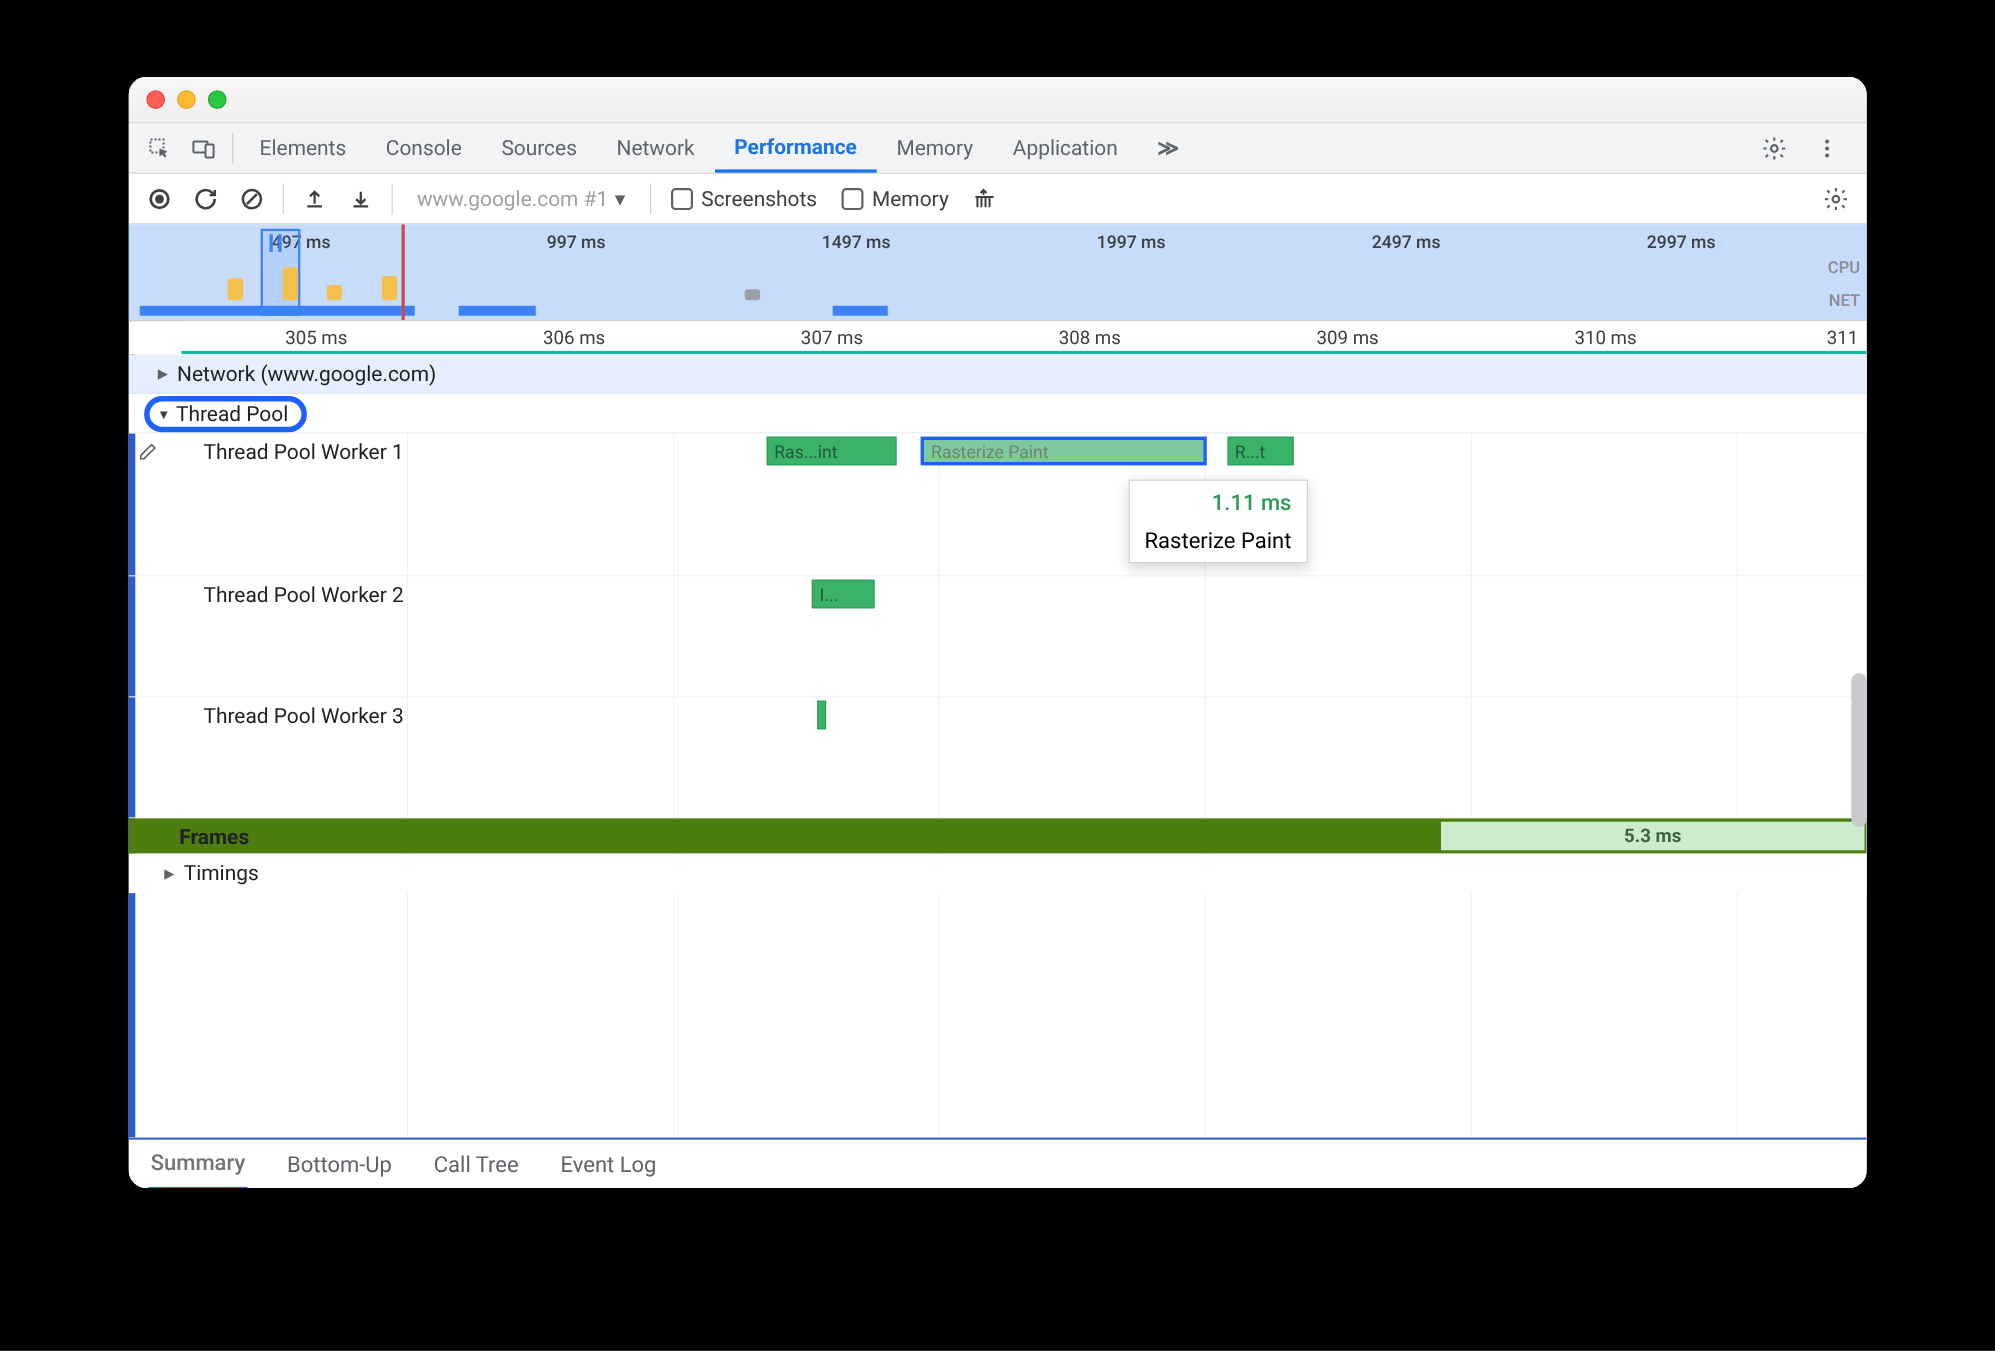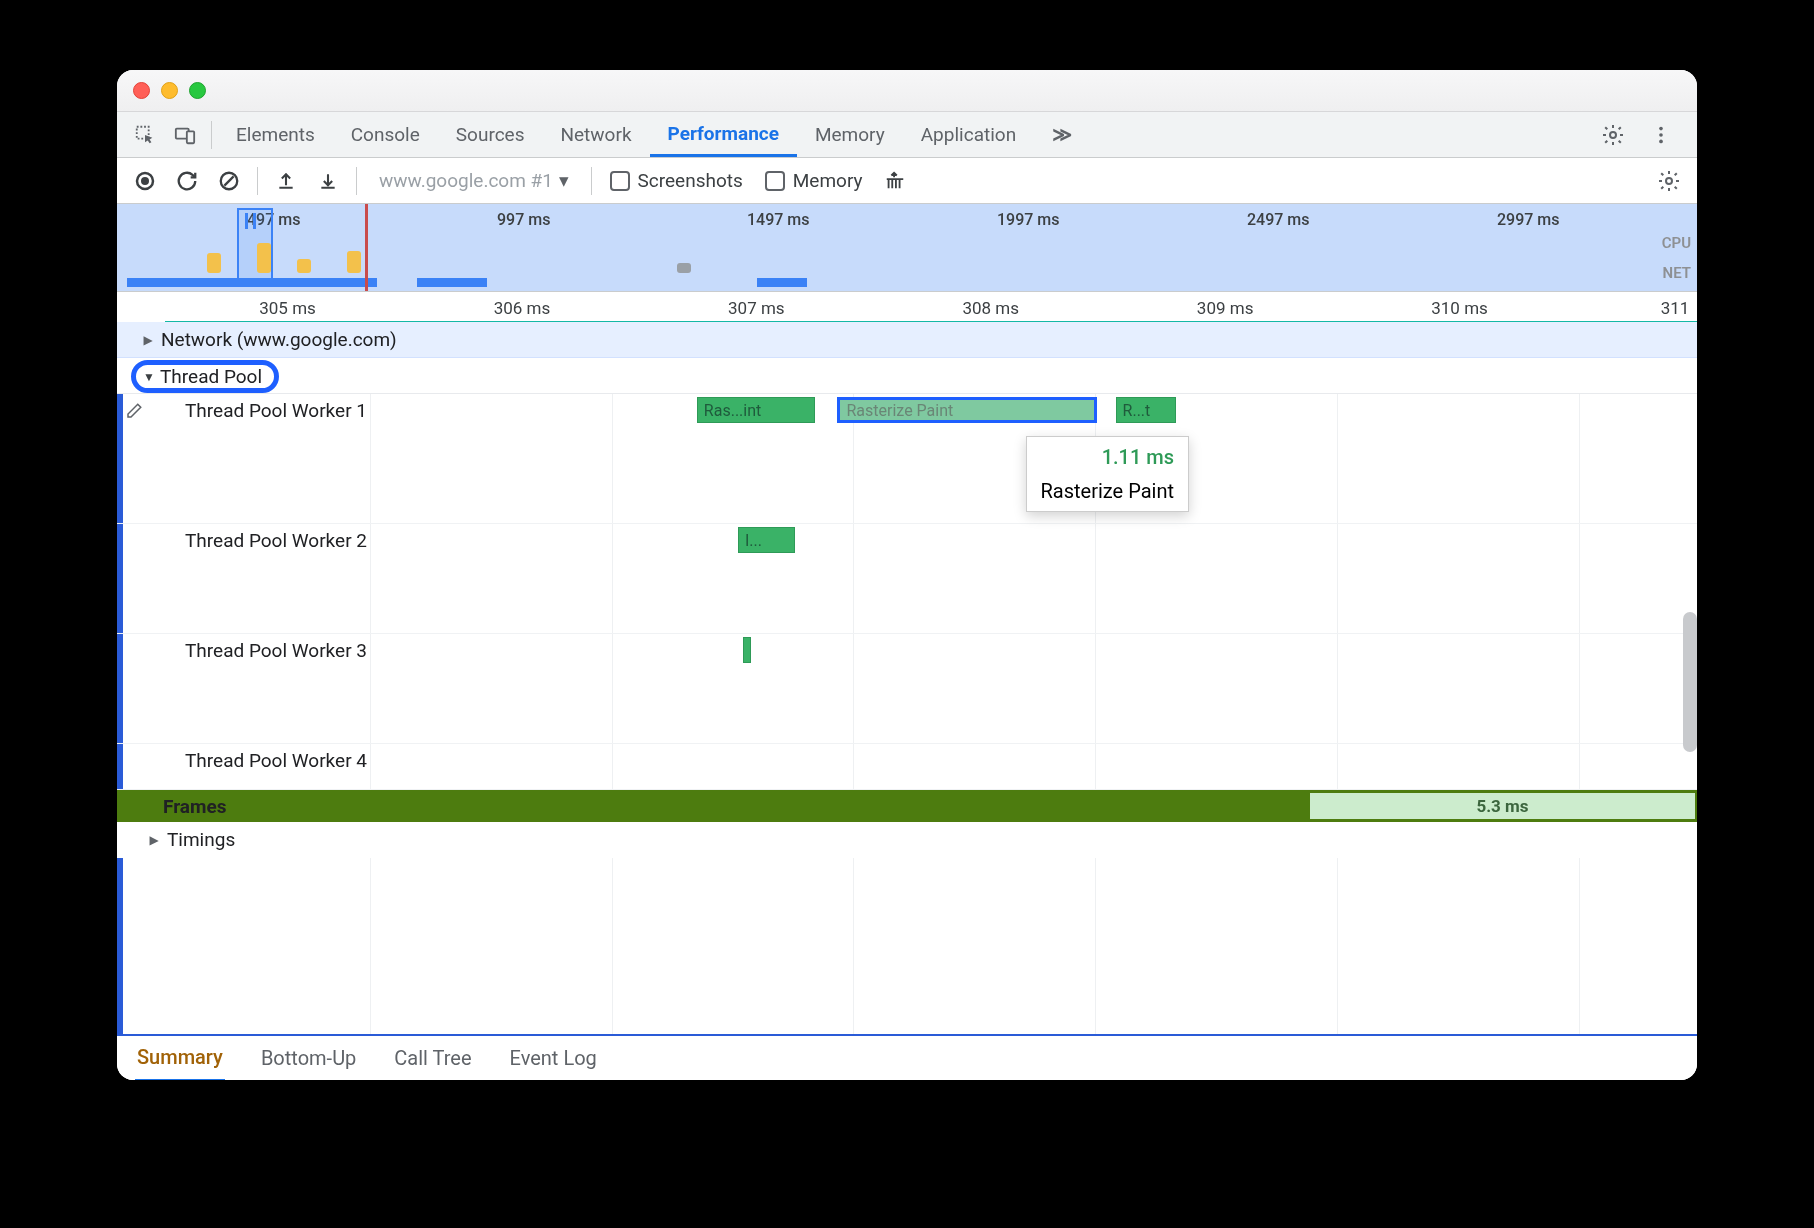--- a/index.html
+++ b/index.html
@@ -30,21 +30,21 @@
   .overview { height:88px; background:#c7dbfb; position:relative; border-bottom:1px solid #cacccd; }
   .ov-tick { position:absolute; top:6px; font-size:16px; color:#3c4043; font-weight:500; }
   .ov-cpu { position:absolute; right:6px; top:30px; font-size:15px; color:#8e9093; font-weight:600; }
   .ov-net { position:absolute; right:6px; top:60px; font-size:15px; color:#8e9093; font-weight:600; }
   .ov-selection { position:absolute; top:4px; bottom:4px; left:120px; width:36px; border:2px solid #3b82f6; background:rgba(59,130,246,.12); }
   .ov-selection::before, .ov-selection::after { content:""; position:absolute; top:3px; width:3px; height:16px; background:#3b82f6; }
   .ov-selection::before { left:6px; } .ov-selection::after { left:14px; }
   .ov-bar { position:absolute; bottom:4px; height:9px; background:#3b82f6; }
   .ov-flame { position:absolute; bottom:18px; width:14px; height:20px; background:#f3c14b; border-radius:3px; }
 
-  .ruler { height:30px; background:#fff; display:flex; position:relative; border-bottom:1px solid #14b8a6;margin-left:48px; }
+  .ruler { height:30px; background:#fff; display:flex; position:relative; border-bottom:3px solid #14b8a6;margin-left:48px; }
   .ruler-tick { position:absolute; top:6px; font-size:17px; color:#3c4043; transform:translateX(-50%); }
 
   .flame { flex:1; overflow:hidden; position:relative; background:#fff; }
   .grid-col { position:absolute; top:0; bottom:0; border-left:1px solid #eef0f2; }
   .row-header { position:absolute; left:0; display:flex; align-items:center; gap:6px; font-size:19px; color:#202124; }
   
   .network-row { height:36px; background:#e6efff; border-bottom:1px solid #d2e1ff; position:relative; }
   .disclosure { font-size:12px; color:#5f6368; display:inline-block; width:14px; text-align:center; }
   
   .threadpool-header { height:36px; background:#fff; border-bottom:1px solid #e8eaed; position:relative; }
@@ -60,21 +60,21 @@
   .tooltip { position:absolute; background:#fff; border:1px solid #ccc; box-shadow:0 4px 12px rgba(0,0,0,.18); padding:8px 14px; font-size:20px; display:flex; gap:10px; align-items:flex-end;flex-direction:column; }
   .tooltip .ms { color:#2e9a57; font-weight:500; }
   
   .frames-row { height:32px; background:#4d7c0f; position:relative;font-weight:bold; }
   .frame-bar { position:absolute; top:3px; height:26px; background:#cceccd; color:#3c663e; display:flex; align-items:center; justify-content:center; font-size:17px; }
   
   .timings-row { height:36px; background:#fff; position:relative; }
   
   .bottom-tabs { height:46px; border-top:2px solid #2a5bd7; background:#fff; display:flex; align-items:center; padding:0 18px; gap:34px; }
   .btab { font-size:20px; color:#5f6368; cursor:pointer; padding:10px 2px; }
-  .btab.active { color:#a16207; border-bottom:3px solid #1a73e8; font-weight:500; }
+  .btab.active { color:#737373; border-bottom:3px solid #1a73e8; font-weight:500; }
 
   .vscroll { position:absolute; right:0; top:290px; width:14px; height:140px; background:#c8cacd; border-radius:7px; }
 
   svg { display:block; }
 </style>
 </head>
 <body>
 
 <div class="window">
 
@@ -259,23 +259,20 @@
     <div class="worker-lane" style="height:110px">
       <span class="worker-label">Thread Pool Worker 2</span>
       <div class="span" style="left:39.3%;width:3.6%">I...</div>
     </div>
 
     <div class="worker-lane" style="height:110px">
       <span class="worker-label">Thread Pool Worker 3</span>
       <div class="span" style="left:39.6%;width:0.5%;padding:0"></div>
     </div>
 
-    <div class="worker-lane" style="height:46px">
-      <span class="worker-label">Thread Pool Worker 4</span>
-    </div>
 
     <div class="frames-row">
       <span style="position:absolute;left:46px;top:5px;font-size:19px;color:#202124">Frames</span>
       <div class="frame-bar" style="left:75.5%;right:2px">5.3 ms</div>
     </div>
 
     <div class="timings-row">
       <div class="row-header" style="left:30px;top:6px">
         <span class="disclosure">▶</span>
         <span>Timings</span>

